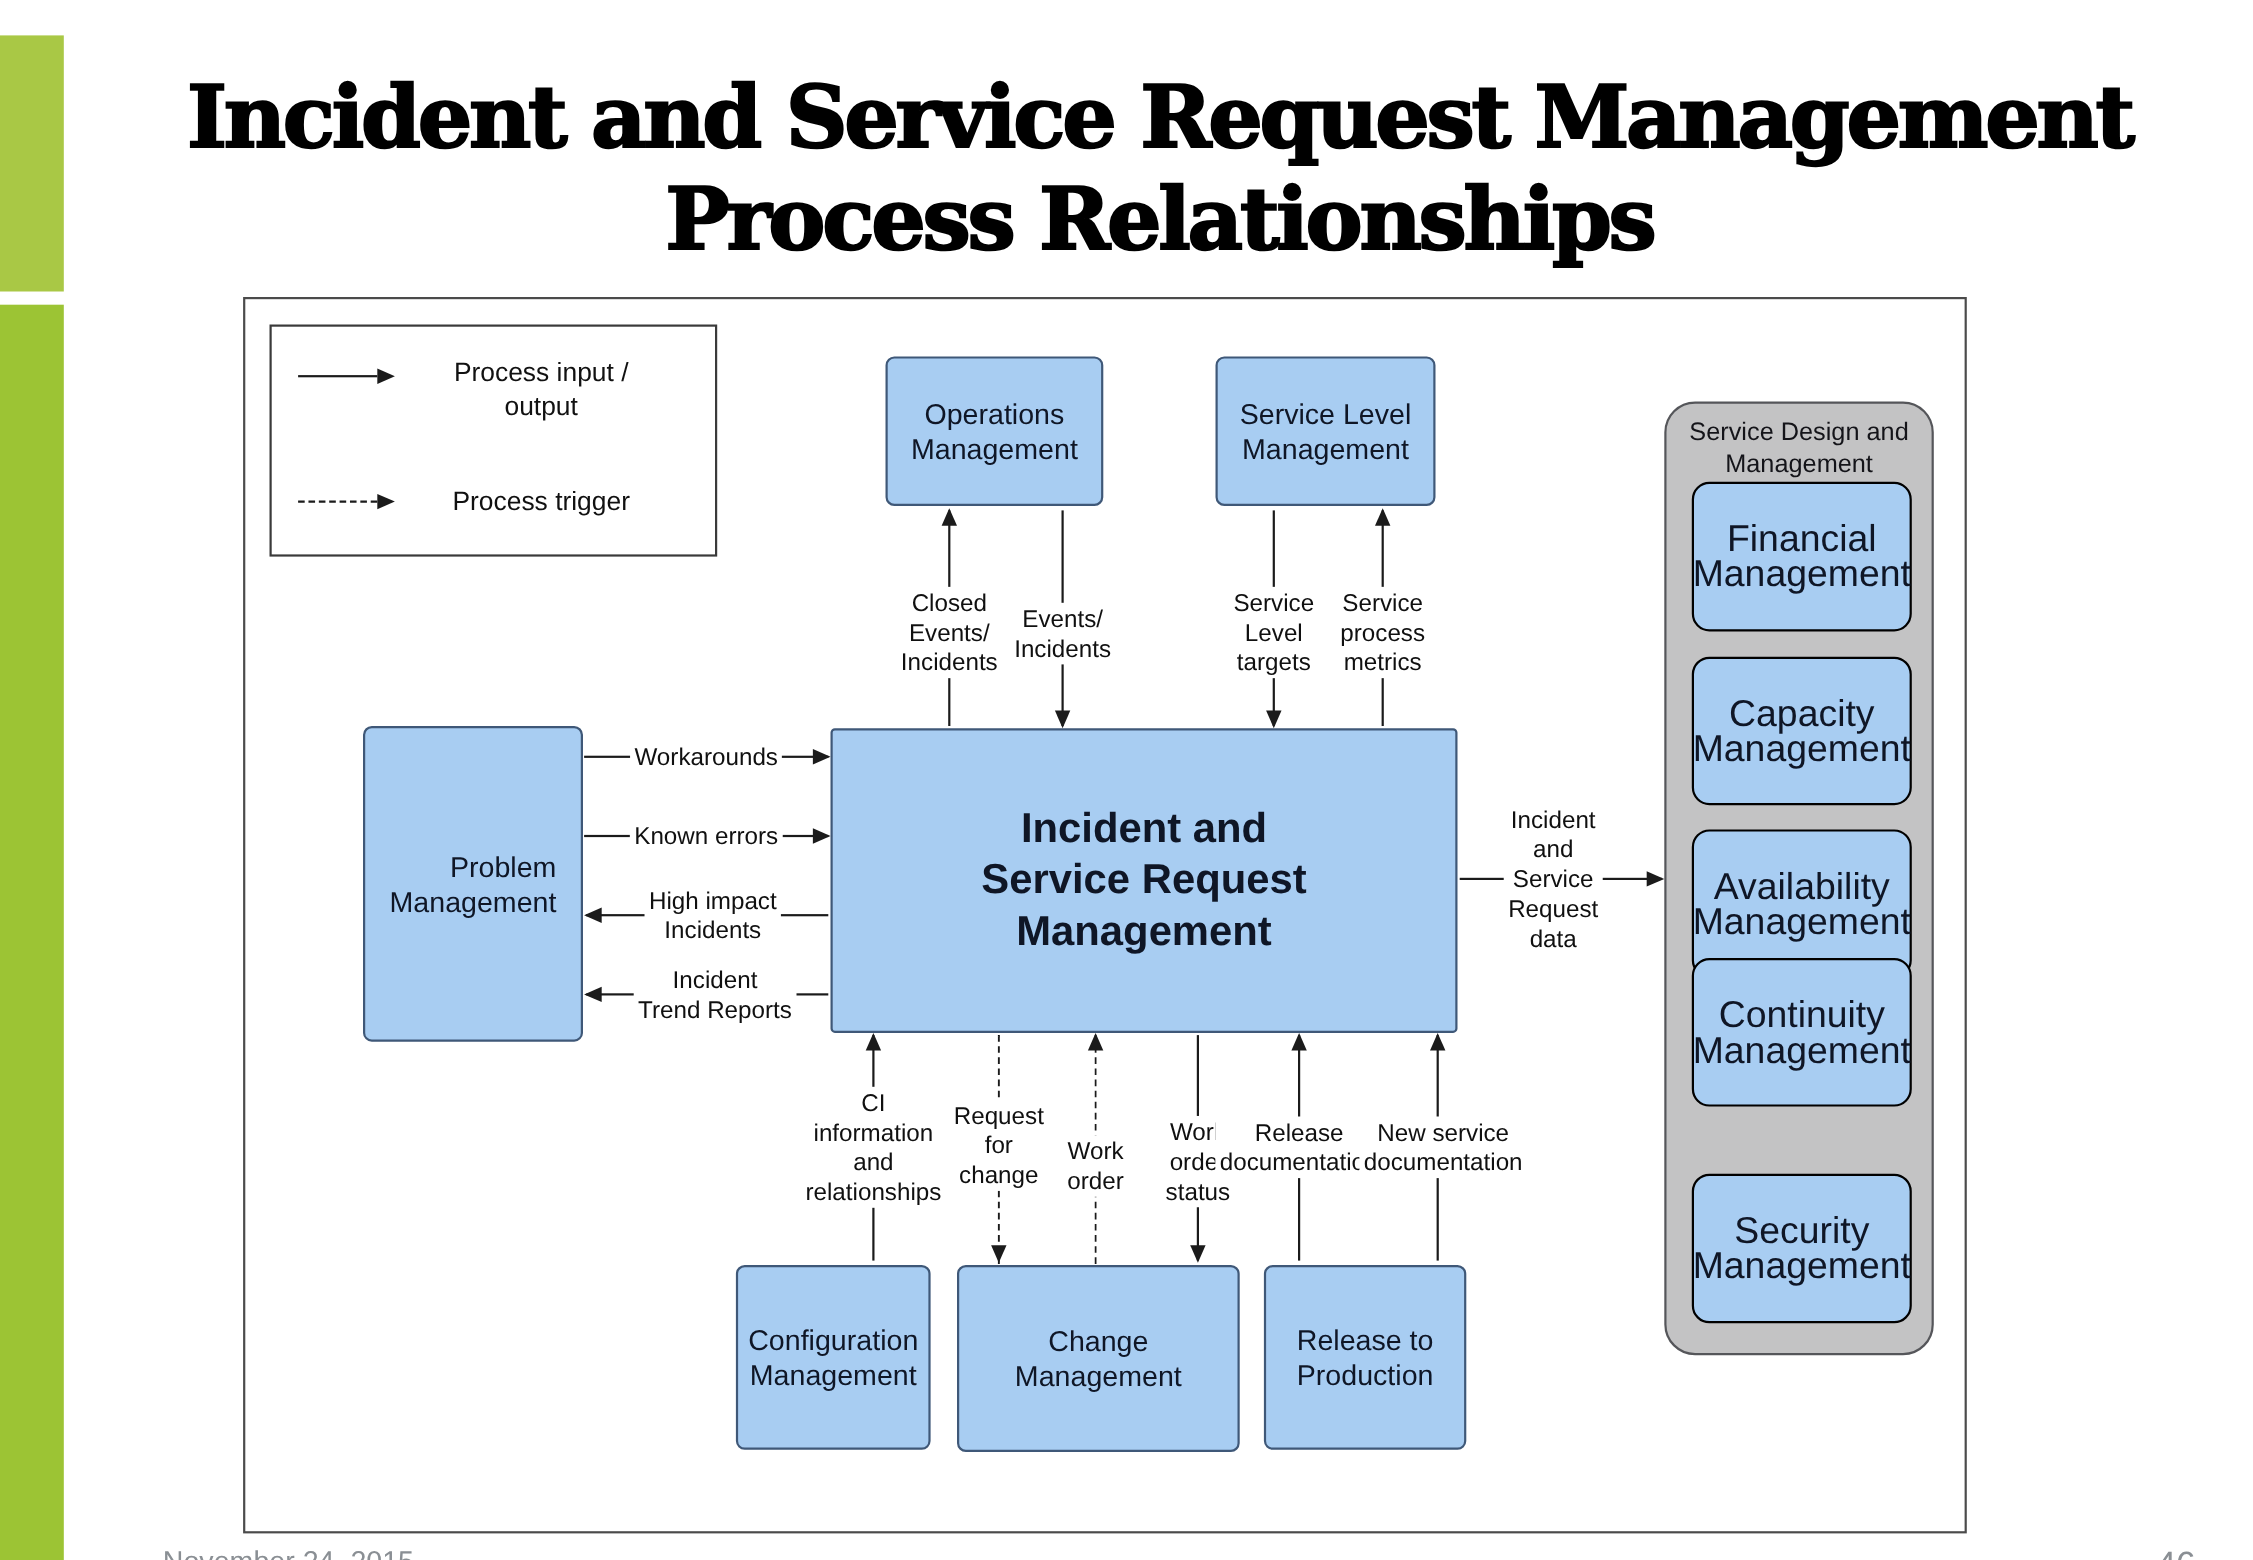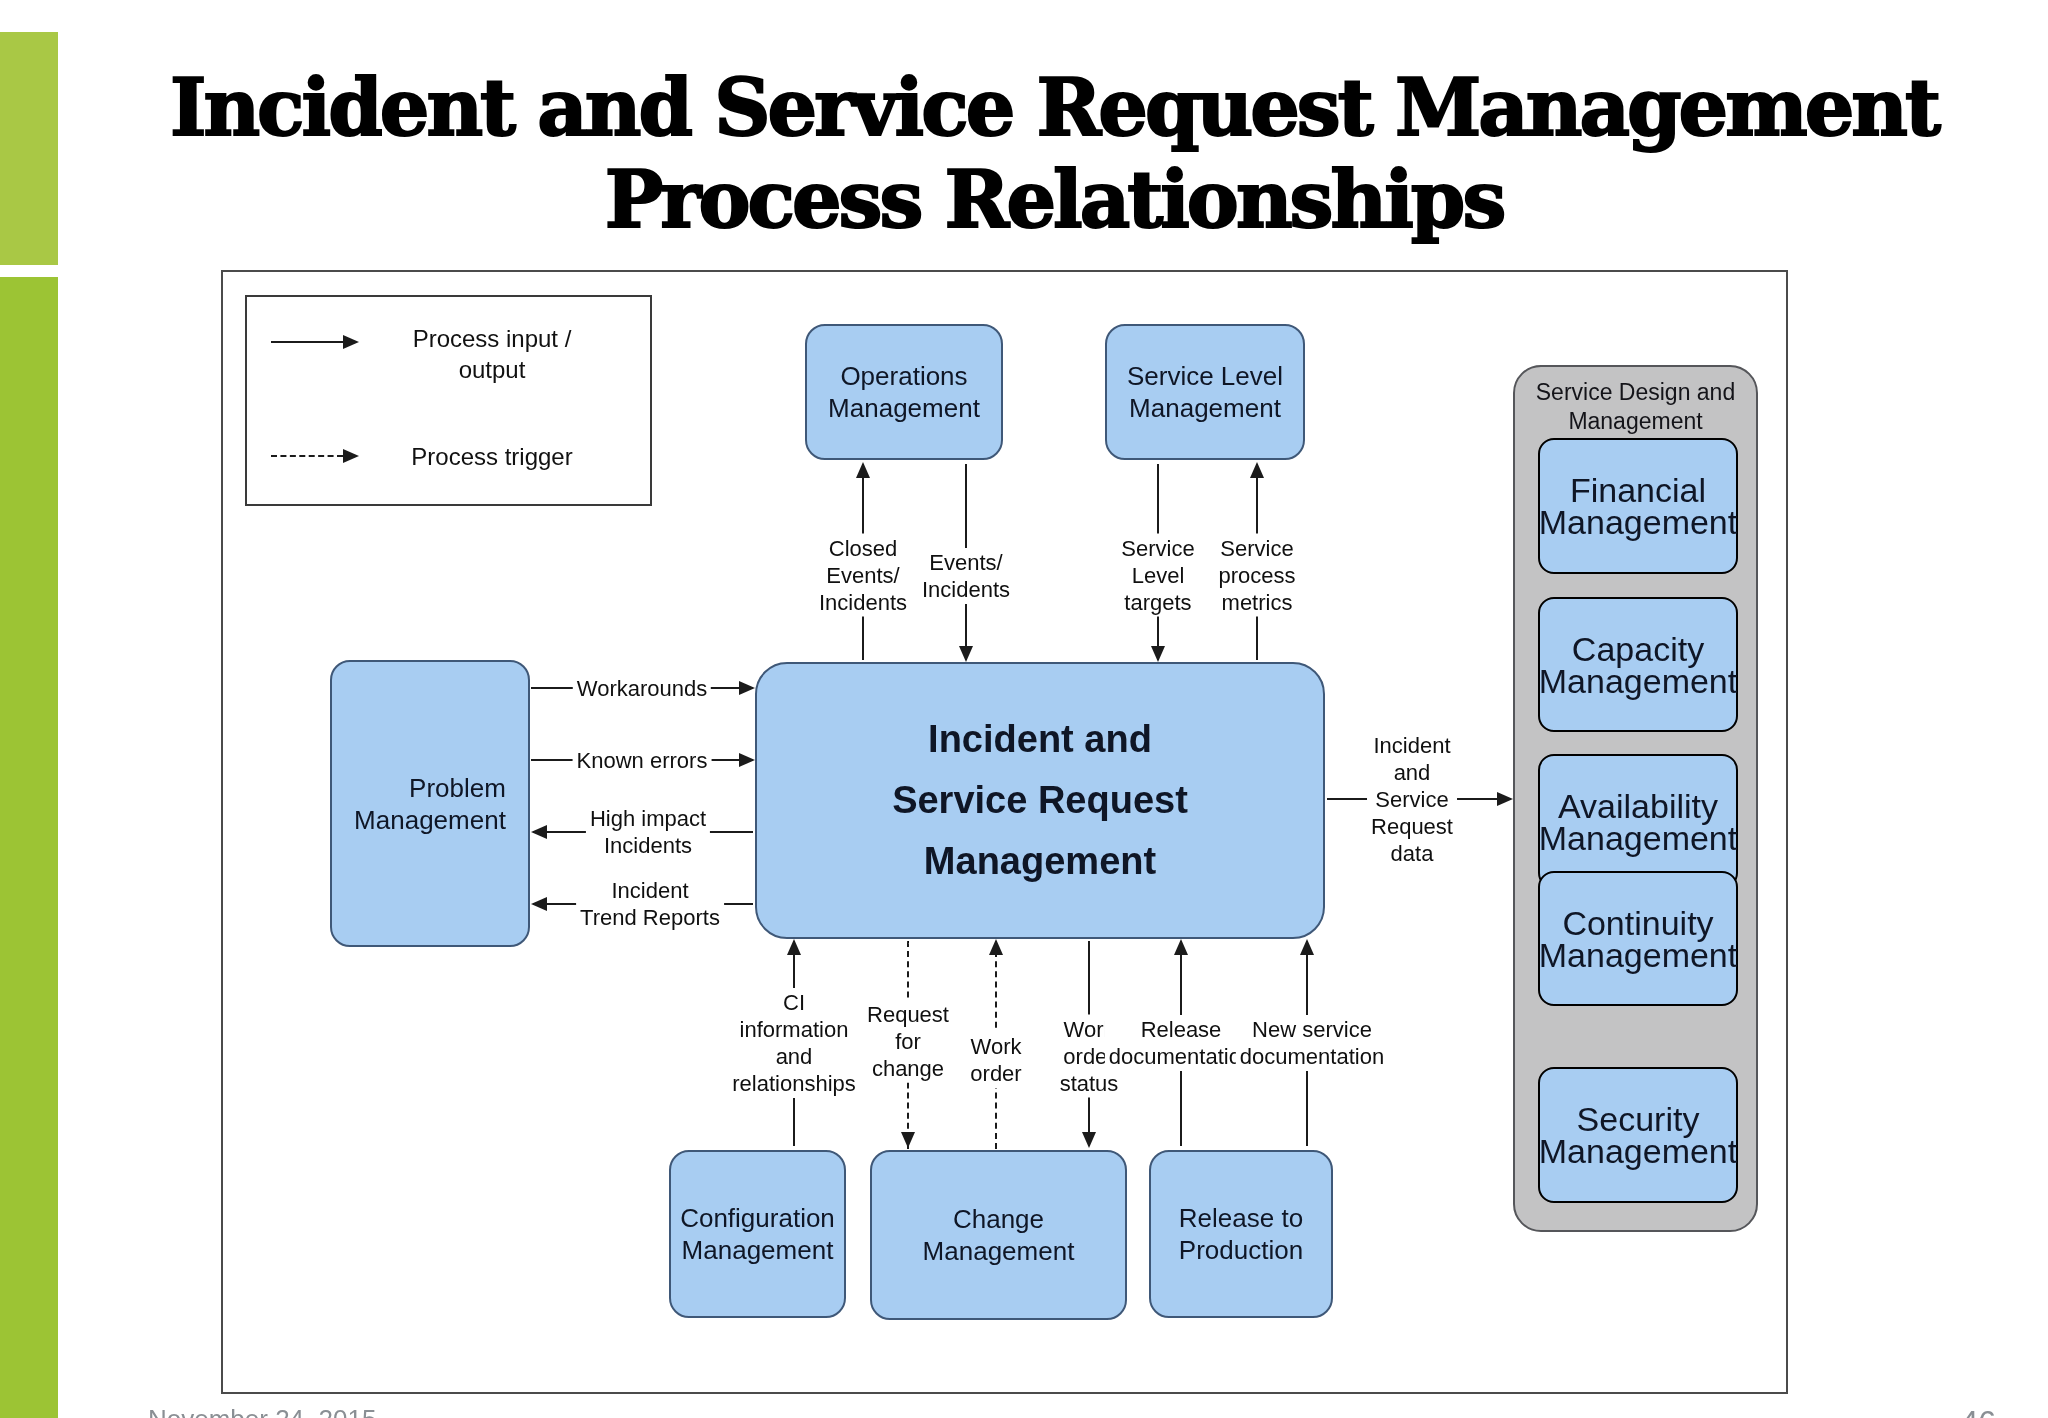--- a/index.html
+++ b/index.html
@@ -25,24 +25,24 @@
   .leg-line.dashed{top:158px;border-top-style:dashed;}
   .leg-head{position:absolute;width:0;height:0;border-top:7px solid transparent;
             border-bottom:7px solid transparent;border-left:16px solid #1b1b1b;left:96px;}
   .leg-head.h1{top:38px;}
   .leg-head.h2{top:152px;}
   .leg-label{position:absolute;left:140px;width:210px;text-align:center;
              font-size:24px;line-height:31px;color:#111;white-space:pre-line;}
   .leg-label.l1{top:26px;}
   .leg-label.l2{top:144px;}
 
-  .node{position:absolute;background:#a8cdf2;border:2px solid #3f5878;border-radius:20px;
+  .node{position:absolute;background:#a8cdf2;border:2px solid #3f5878;border-radius:8px;
         display:flex;align-items:center;justify-content:center;text-align:center;
         font-size:26px;line-height:32px;color:#0f1626;white-space:pre-line;}
-  .node.big{font-weight:bold;font-size:38px;line-height:61px;border-radius:32px;}
+  .node.big{font-weight:bold;font-size:38px;line-height:47px;border-radius:4px;}
 
   .group{position:absolute;background:#c3c3c4;border:2px solid #55565a;border-radius:28px;}
   .group-title{position:absolute;text-align:center;font-size:23px;line-height:29px;
                color:#141419;white-space:pre-line;}
   .subnode{position:absolute;background:#a8cdf2;border:2px solid #000000;border-radius:16px;
            display:flex;align-items:center;justify-content:center;text-align:center;
            font-size:34px;line-height:32px;color:#0f1626;white-space:pre-line;}
 
   .edge{position:absolute;}
   .edge.v{border-left:2px solid #1b1b1b;width:0;}

